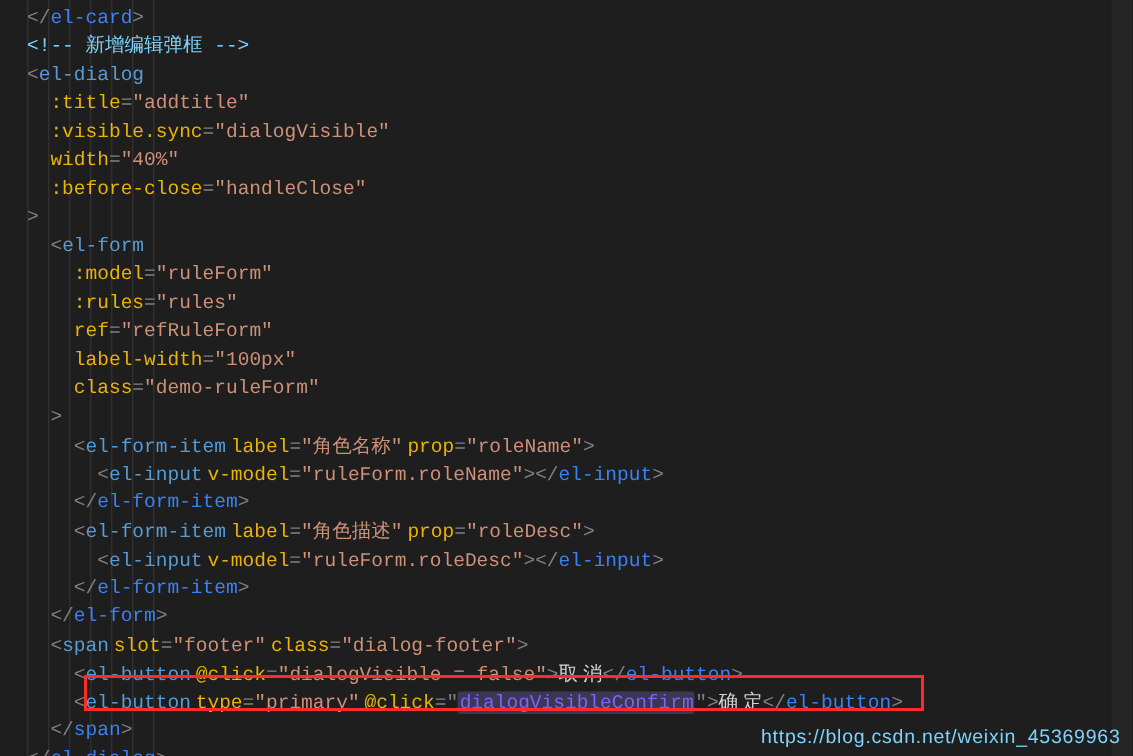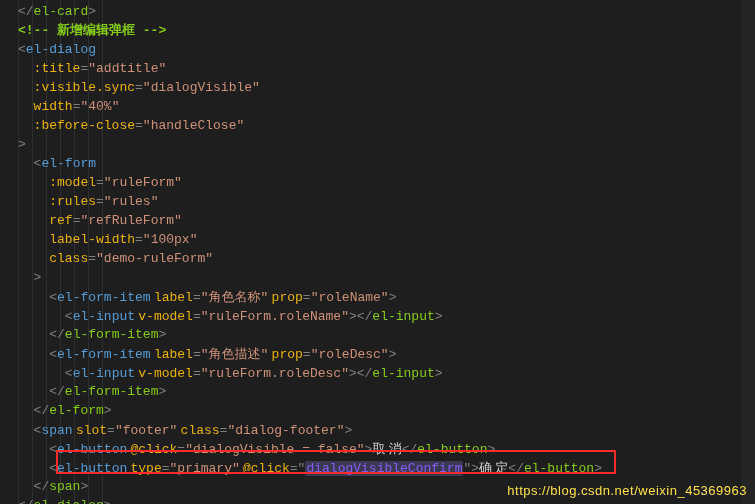--- a/index.html
+++ b/index.html
@@ -33,24 +33,24 @@
     position: relative;
     padding: 2px 0 0 18px;
     white-space: pre;
   }
   .line {
     height: 19px;
     white-space: pre;
   }
   .p   { color: #808080; }   
   .tag { color: #569cd6; }   
-  .etag{ color: #84cc16; }   
+  .etag{ color: #3b82f6; }   
   .attr{ color: #eab308; }   
   .str { color: #ce9178; }   
-  .cmt { color: #84cc16; font-weight: bold; }   
+  .cmt { color: #7dd3fc; }   
   .txt { color: #d4d4d4; font-family: Liberation Serif, serif; }   
   .minimap {
     position: absolute;
     top: 0;
     right: 0;
     width: 14px;
     height: 504px;
     background: #252526;
   }
   .highlight-box {
@@ -62,21 +62,21 @@
   .highlight-attr {
     background: rgba(90,90,150,0.45);
     color: #8b5cf6;
     padding: 0 1px;
     border-radius: 2px;
   }
   .watermark {
     position: absolute;
     right: 8px;
     bottom: 4px;
-    color: #fde047;
+    color: #7dd3fc;
     font-size: 13px;
     font-family: Arial, sans-serif;
     letter-spacing: 0.5px;
   }
 </style>
 </head>
 <body>
 
 <div class="code-container">
   <div id="guides">

